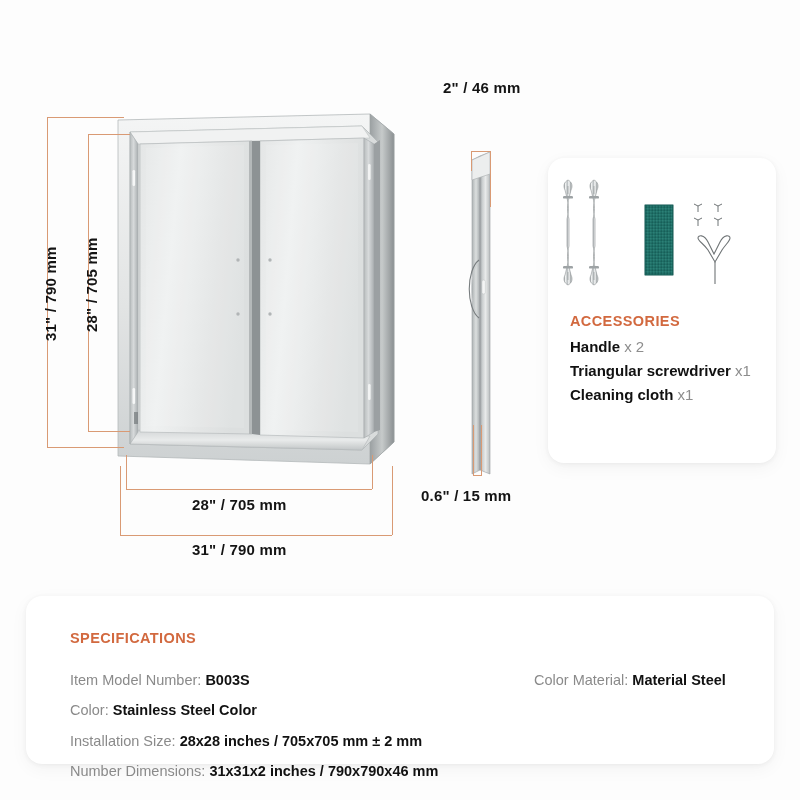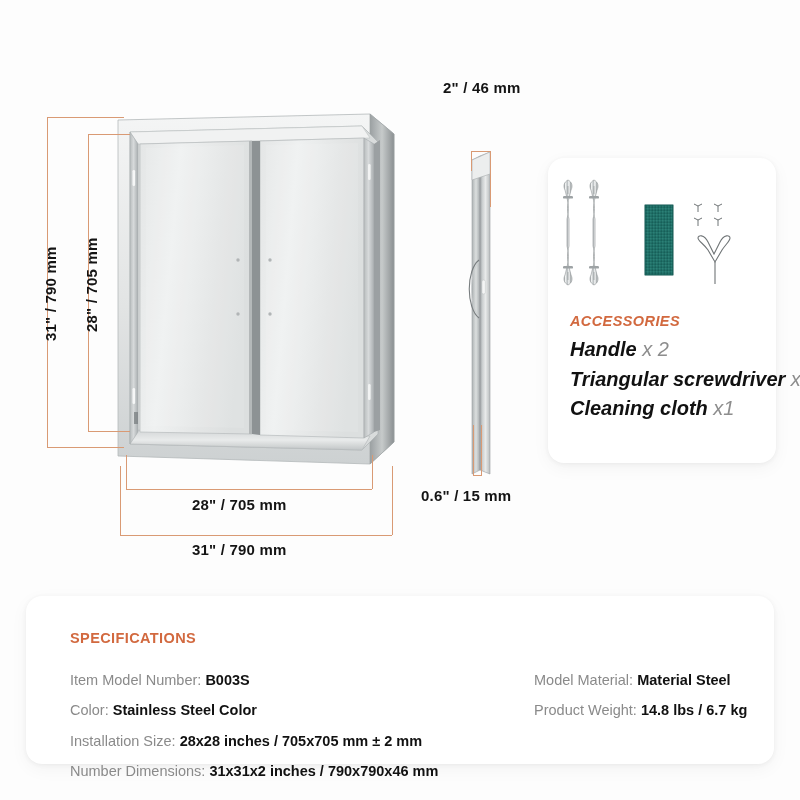--- a/index.html
+++ b/index.html
@@ -38,36 +38,36 @@
   .side-wrap{position:absolute;left:455px;top:108px;width:70px;height:370px;}
   .side-svg{display:block;width:100%;height:100%;}
 
   
   .card{
     position:absolute;
     background:#ffffff;
     border-radius:16px;
     box-shadow:0 1px 5px rgba(0,0,0,.055), 0 5px 18px rgba(0,0,0,.045);
   }
-  #accessories-card{left:548px;top:158px;width:228px;height:305px;font-style:italic;}
+  #accessories-card{left:548px;top:158px;width:228px;height:305px;}
   #specs-card{left:26px;top:596px;width:748px;height:168px;}
 
   .card-heading{
     color:#d2693f;
     font-weight:bold;
     font-size:14.5px;
     letter-spacing:.4px;
   }
 
   
   .acc-art{position:absolute;left:0;top:14px;width:228px;height:120px;}
   .acc-list{position:absolute;left:22px;top:155px;right:12px;}
   .acc-title{margin-bottom:9px;}
   .acc-row{
-    font-size:20px;
+    font-size:15px;
     color:#111;
     margin-bottom:6.5px;
     white-space:nowrap;
     line-height:1.15;
   }
   .acc-row .nm{font-weight:bold;color:#111;}
   .acc-row .qty{color:#8d8d8d;font-weight:normal;}
 
   
   .spec-title{position:absolute;left:44px;top:34px;}
@@ -326,23 +326,19 @@
         <span class="val">28x28 inches / 705x705 mm ± 2 mm</span>
       </div>
       <div class="spec-row">
         <span class="lbl">Number Dimensions:</span>
         <span class="val">31x31x2 inches / 790x790x46 mm</span>
       </div>
     </div>
 
     <div class="spec-col" id="spec-col-right">
       <div class="spec-row">
-        <span class="lbl">Model Material:</span>
+        <span class="lbl">Color Material:</span>
         <span class="val">Material Steel</span>
-      </div>
-      <div class="spec-row">
-        <span class="lbl">Product Weight:</span>
-        <span class="val">14.8 lbs / 6.7 kg</span>
       </div>
     </div>
   </div>
 
 </div>
 
 </body></html>

